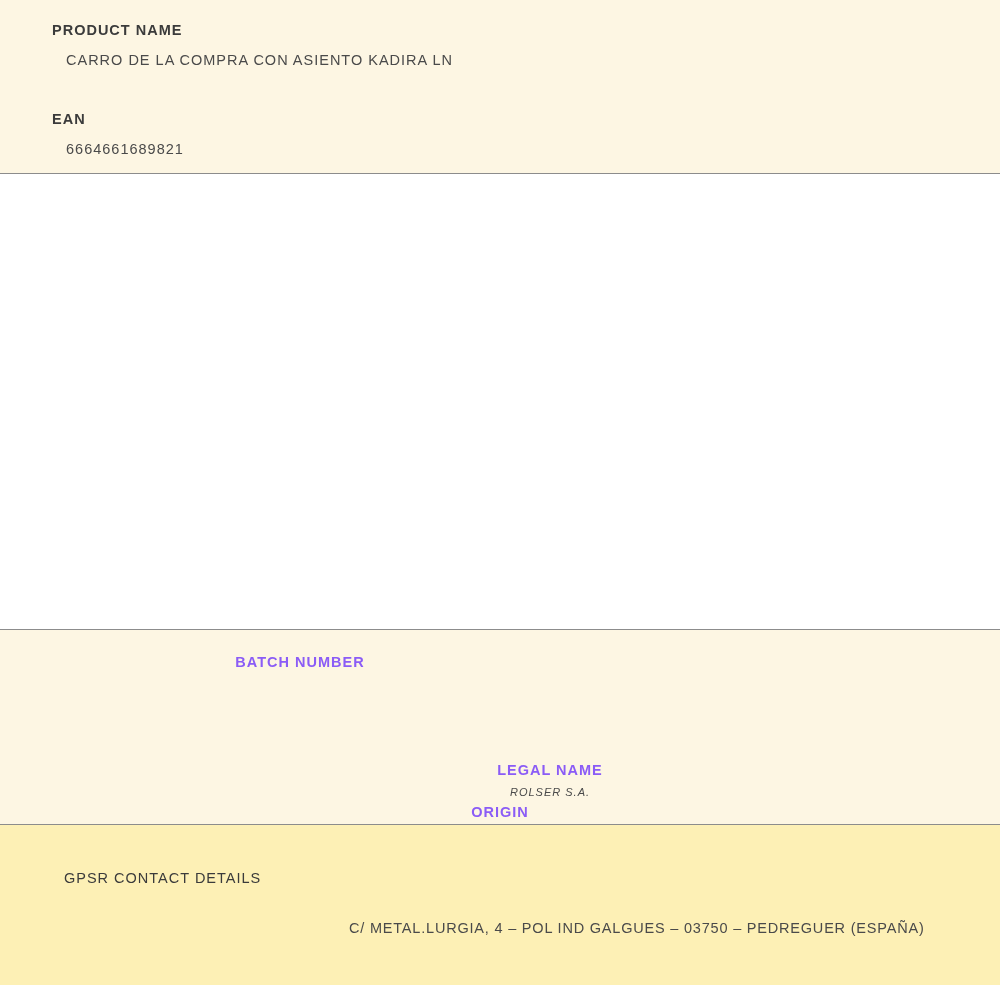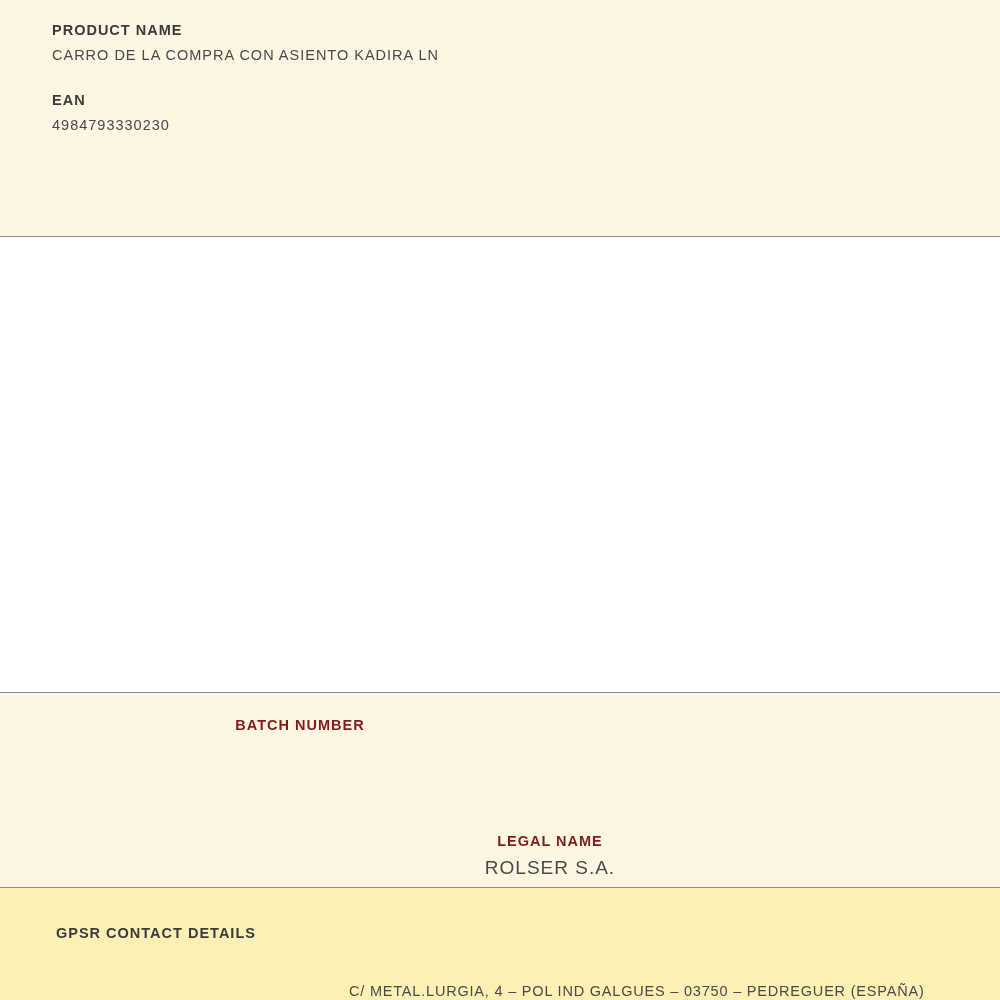--- a/index.html
+++ b/index.html
@@ -19,37 +19,37 @@
     width: 1000px;
     height: 1000px;
     box-sizing: border-box;
   }
 
   
   .top-block {
     background: #fdf6e3;
     padding: 22px 0 22px 52px;
     box-sizing: border-box;
-    height: 237px;
+    height: 174px;
     border-bottom: 1px solid #8c8c8c;
   }
   .field-label {
     font-size: 14.5px;
     font-weight: bold;
     letter-spacing: 1.0px;
     color: #3b3b3b;
     margin: 0 0 9px 0;
     text-transform: uppercase;
   }
   .field-value {
     font-size: 14.5px;
     font-weight: normal;
     letter-spacing: 1.0px;
     color: #4a4a4a;
-    margin: 0;
+    margin: 14px;
   }
   .group-spacer {
     height: 29px;
   }
 
   
   .media-area {
     background: #ffffff;
     height: 455px;
     border-bottom: 1px solid #8c8c8c;
@@ -72,50 +72,51 @@
     flex: 0 0 40%;
     text-align: center;
   }
   .info-col.left {
     margin-left: 100px;
   }
   .col-label {
     font-size: 14.5px;
     font-weight: bold;
     letter-spacing: 1.0px;
-    color: #7f1d1d;
+    color: #8b5cf6;
     margin: 0 0 8px 0;
     text-transform: uppercase;
   }
   .col-value {
-    font-size: 19px;
+    font-size: 11px;
     letter-spacing: 1.0px;
     color: #4a4a4a;
-    margin: 8px;
+    margin: 0;
     min-height: 18px;
+    font-style: italic;
   }
   .info-row.second {
     margin-top: 66px;
     flex-direction: column;
   }
 
   
   .gpsr-block {
     background: #fdf0b5;
     height: 160px;
     box-sizing: border-box;
     padding: 33px 0 0 52px;
     position: relative;
   }
   .gpsr-label {
     font-size: 14.5px;
-    font-weight: bold;
+    font-weight: normal;
     letter-spacing: 1.0px;
     color: #3b3b3b;
-    margin: 4px;
+    margin: 12px;
     text-transform: uppercase;
   }
   .gpsr-address {
     font-size: 14.5px;
     letter-spacing: 0.8px;
     color: #4a4a4a;
     position: absolute;
     left: 349px;
     top: 80px;
     white-space: nowrap;
@@ -124,21 +125,21 @@
 </head>
 <body>
 
 <div class="page">
 
   <div class="top-block">
     <p class="field-label">PRODUCT NAME</p>
     <p class="field-value">CARRO DE LA COMPRA CON ASIENTO KADIRA LN</p>
     <div class="group-spacer"></div>
     <p class="field-label">EAN</p>
-    <p class="field-value">4984793330230</p>
+    <p class="field-value">6664661689821</p>
   </div>
 
   <div class="media-area"></div>
 
   <div class="info-block">
     <div class="info-row">
       <div class="info-col left">
         <p class="col-label">BATCH NUMBER</p>
         <p class="col-value"></p>
       </div>

